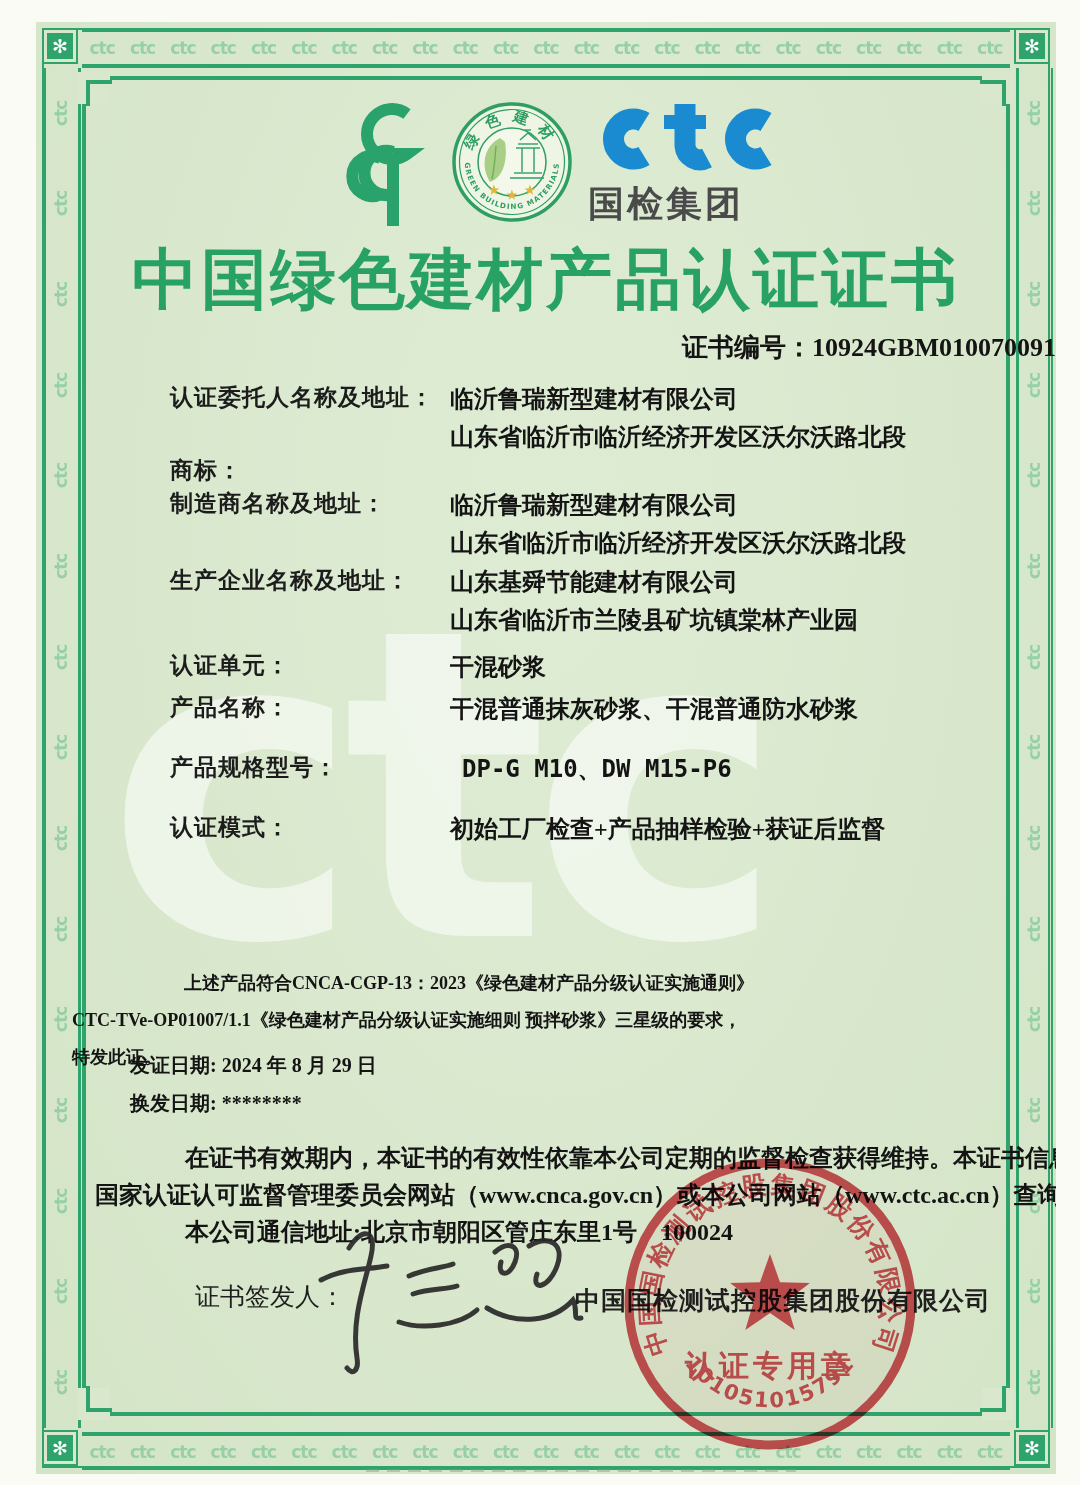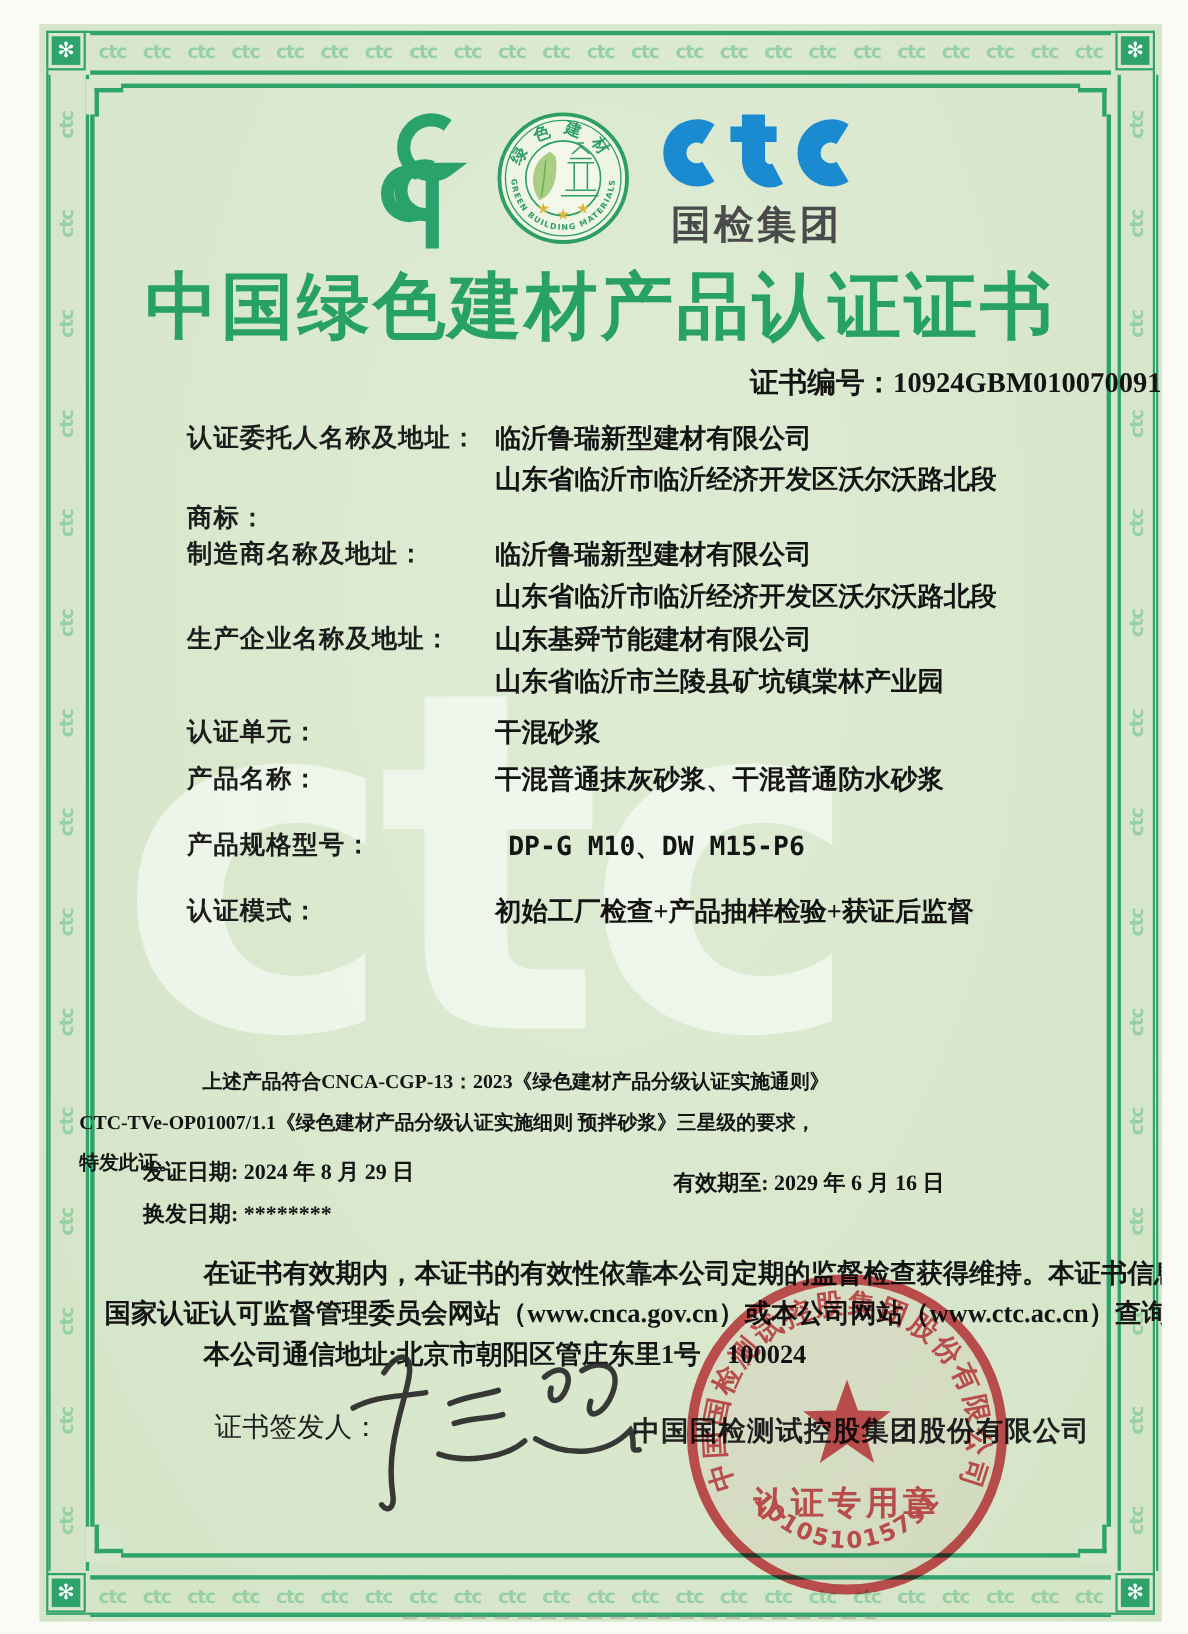--- a/index.html
+++ b/index.html
@@ -38,21 +38,21 @@
   .n-tr{right:42px;top:50px;}  .n-tr::after{left:-2px;bottom:-2px;border-right-width:4px;border-top-width:4px;}
   .n-bl{left:42px;bottom:54px;} .n-bl::after{right:-2px;top:-2px;border-left-width:4px;border-bottom-width:4px;}
   .n-br{right:42px;bottom:54px;}.n-br::after{left:-2px;top:-2px;border-right-width:4px;border-bottom-width:4px;}
   
   .watermark{position:absolute;left:70px;top:550px;z-index:1;font-family:"DejaVu Sans",sans-serif;
              font-weight:bold;font-size:430px;letter-spacing:-18px;color:#ffffff;opacity:.55;line-height:1;}
   
   .logos{position:absolute;left:0;top:70px;width:100%;height:140px;z-index:4;}
   .gp-logo{position:absolute;left:299px;top:4px;}
   .emblem{position:absolute;left:414px;top:8px;}
-  .ctc-logo{position:absolute;left:552px;top:8px;width:200px;text-align:center;}
+  .ctc-logo{position:absolute;left:552px;top:8px;width:200px;text-align:left;}
   .ctc-word{display:block;}
   .ctc-sub{font-family:"DejaVu Sans","Liberation Sans",sans-serif;font-weight:bold;font-size:36px;
            color:#4a4a4a;letter-spacing:3px;margin-top:2px;display:block;}
   
   .title{position:absolute;left:0;top:222px;width:100%;text-align:center;z-index:4;
          font-size:66px;font-weight:900;color:#28a165;letter-spacing:3px;line-height:1.1;}
   .cert-no{position:absolute;left:0;top:308px;width:100%;text-align:right;z-index:4;
            font-size:26px;font-weight:bold;color:#141414;}
   
   .frow{position:absolute;left:134px;z-index:4;font-weight:bold;white-space:nowrap;}
@@ -302,21 +302,20 @@
   </div>
 
   <div class="statement">
     <div class="ind">上述产品符合CNCA-CGP-13：2023《绿色建材产品分级认证实施通则》</div>
     <div>CTC-TVe-OP01007/1.1《绿色建材产品分级认证实施细则 预拌砂浆》三星级的要求，</div>
     <div>特发此证。</div>
   </div>
 
   <div class="dates d1">发证日期: 2024 年 8 月 29 日</div>
   <div class="dates d2">换发日期: ********</div>
-  <div class="dates d3">有效期至: 2029 年 6 月 16 日</div>
 
   <div class="footnote">
     <div class="ind">在证书有效期内，本证书的有效性依靠本公司定期的监督检查获得维持。本证书信息可在</div>
     <div>国家认证认可监督管理委员会网站（www.cnca.gov.cn）或本公司网站（www.ctc.ac.cn）查询。</div>
     <div class="ind">本公司通信地址:北京市朝阳区管庄东里1号　100024</div>
   </div>
 
   <div class="sig-label">证书签发人：</div>
   <svg class="sig-svg" width="300" height="170" viewBox="0 0 300 170">
     <g fill="none" stroke="#2a2a2a" stroke-width="5" stroke-linecap="round" opacity="0.92">

